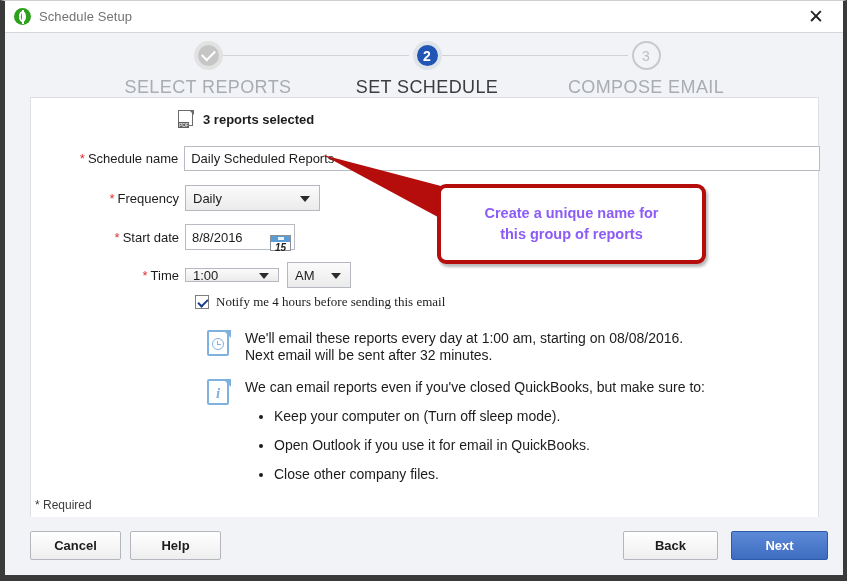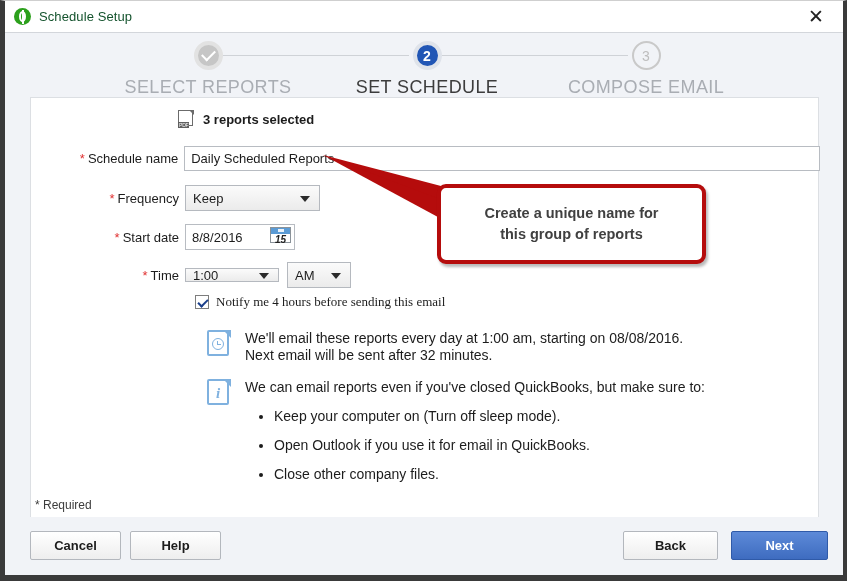--- a/index.html
+++ b/index.html
@@ -31,21 +31,21 @@
   }
   .qb-logo:after{
     content:"";position:absolute;left:5px;top:3px;
     width:7px;height:11px;border:2px solid #ffffff;border-radius:50%;
     box-sizing:border-box;
   }
   .qb-logo:before{
     content:"";position:absolute;left:7.5px;top:1.5px;
     width:2px;height:14px;background:#ffffff;
   }
-  .title-text{font-size:13px;color:#14532d;letter-spacing:.1px;}
+  .title-text{font-size:13px;color:#737373;letter-spacing:.1px;}
   .close-btn{
     position:absolute;right:6px;top:0;width:42px;height:30px;
     display:flex;align-items:center;justify-content:center;
     font-size:19px;color:#222;font-family:"DejaVu Sans",sans-serif;
     line-height:1;cursor:pointer;
   }
   
   .stepper{
     position:absolute;left:0;top:32px;right:0;height:63px;
     background:#f1f3f7;
@@ -112,21 +112,21 @@
     font-size:13px;color:#1c1c1c;display:flex;align-items:center;
     padding-left:7px;position:relative;cursor:pointer;
   }
   .sel .caret{
     position:absolute;right:9px;top:50%;margin-top:-2px;
     width:0;height:0;border-left:5px solid transparent;
     border-right:5px solid transparent;border-top:6px solid #2b2b2b;
   }
   .datewrap{position:relative;}
   .cal-icon{
-    position:absolute;right:4px;top:3px;width:21px;height:16px;
+    position:absolute;right:4px;top:11px;width:21px;height:16px;
     border:1px solid #8a9299;box-sizing:border-box;background:#fff;cursor:pointer;font-style:italic;
   }
   .cal-icon .hdr{
     position:absolute;left:0;top:0;right:0;height:6px;background:#5b9bd5;
   }
   .cal-icon .hdr:after{
     content:"";position:absolute;left:50%;margin-left:-3px;top:1px;
     width:6px;height:3px;background:#eaf2fa;
   }
   .cal-icon .num{
@@ -192,21 +192,21 @@
   }
   
   .callout{
     position:absolute;left:432px;top:183px;width:261px;height:72px;
     background:#fff;border:4px solid #b50c0c;border-radius:9px;
     box-shadow:2px 3px 3px rgba(0,0,0,.28);
     display:flex;align-items:center;justify-content:center;
     text-align:center;z-index:6;
   }
   .callout .ctxt{
-    font-size:14.5px;font-weight:bold;color:#404040;line-height:21px;
+    font-size:14.5px;font-weight:bold;color:#8b5cf6;line-height:21px;
   }
   .tail{position:absolute;left:300px;top:140px;width:200px;height:90px;z-index:5;}
 </style>
 </head>
 <body>
 
 <div class="window">
 
   <div class="titlebar">
     <div class="qb-logo"></div>
@@ -252,21 +252,21 @@
         <span class="req">*</span><span>Schedule name</span>
       </div>
       <input class="tf" style="margin-left: 6px; width: 639px; height: 25px;" value="Daily Scheduled Reports">
     </div>
 
     <div class="row" style="left:0px;top:87px;width:789px;">
       <div class="flabel" style="width:148px;">
         <span class="req">*</span><span>Frequency</span>
       </div>
       <div class="sel" style="margin-left:6px;width:135px;height:26px;">
-        <span>Keep</span>
+        <span>Daily</span>
         <span class="caret"></span>
       </div>
     </div>
 
     <div class="row" style="left:0px;top:126px;width:789px;">
       <div class="flabel" style="width:148px;">
         <span class="req">*</span><span>Start date</span>
       </div>
       <div class="datewrap" style="margin-left:6px;">
         <input class="tf" style="width: 110px; height: 26px;" value="8/8/2016">

